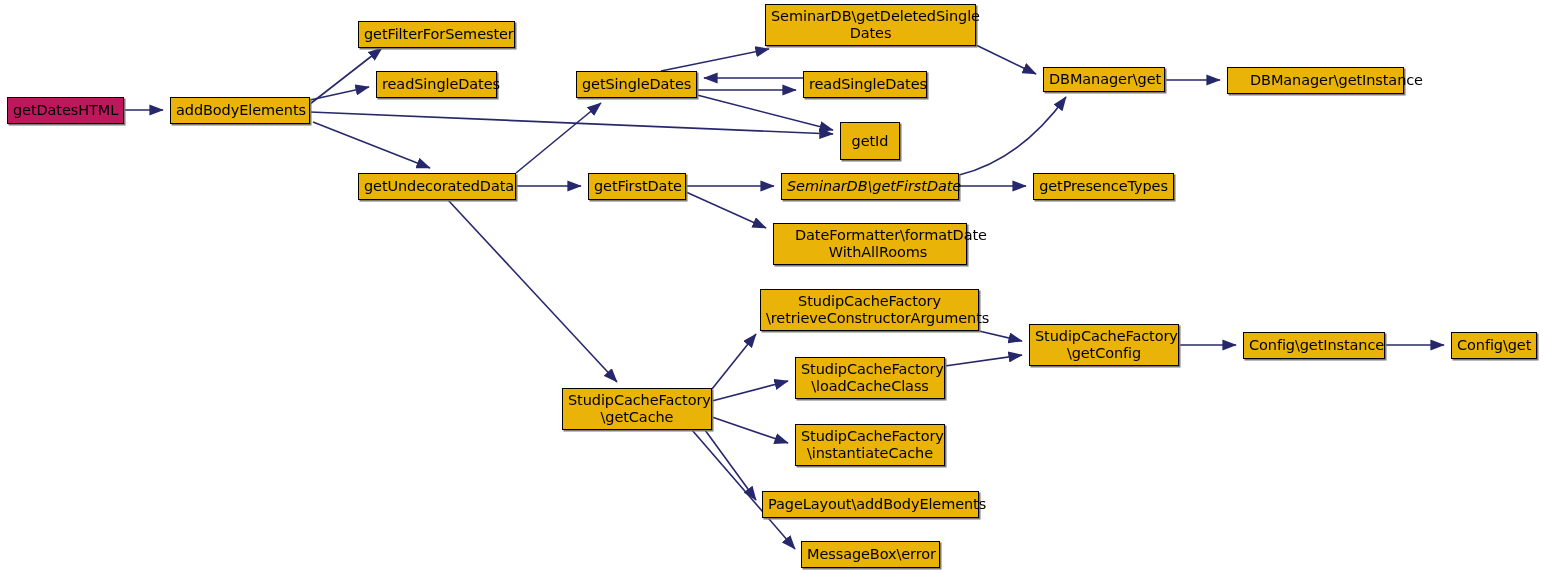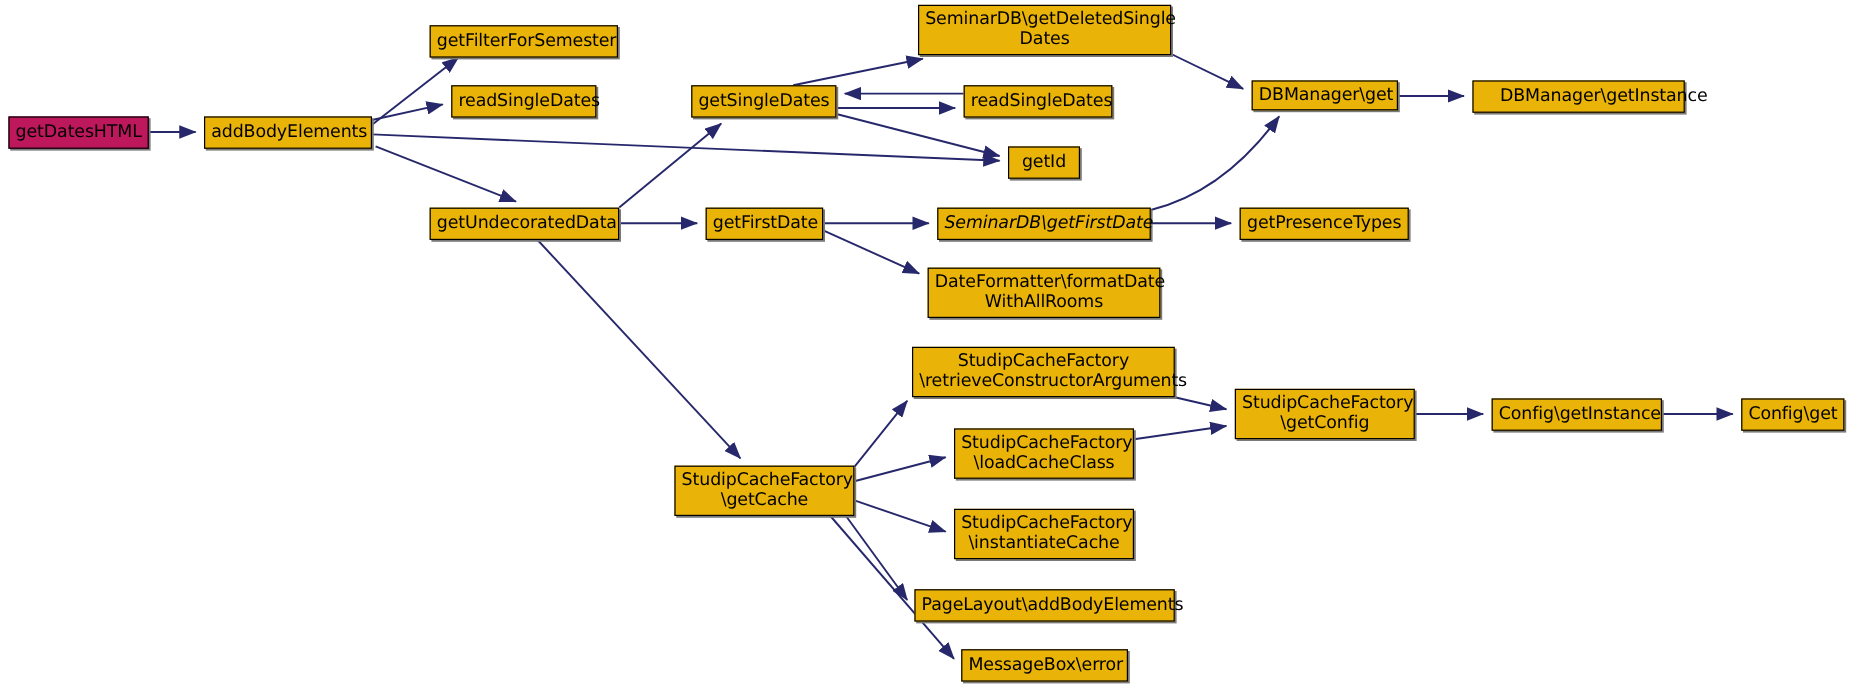--- a/index.html
+++ b/index.html
@@ -95,27 +95,27 @@
   <div id="nodes-group">
       <div class="node highlight" style="left: 7px; top: 97px; width: 117px; height: 27px;"><span class="node-label">getDatesHTML</span></div>
       <div class="node" style="left: 170px; top: 97px; width: 140px; height: 27px;"><span class="node-label">addBodyElements</span></div>
       <div class="node" style="left: 358px; top: 21px; width: 157px; height: 27px;"><span class="node-label">getFilterForSemester</span></div>
       <div class="node" style="left: 376px; top: 71px; width: 121px; height: 27px;"><span class="node-label">readSingleDates</span></div>
       <div class="node" style="left: 358px; top: 173px; width: 158px; height: 27px;"><span class="node-label">getUndecoratedData</span></div>
       <div class="node" style="left: 576px; top: 71px; width: 121px; height: 27px;"><span class="node-label">getSingleDates</span></div>
       <div class="node" style="left: 803px; top: 71px; width: 124px; height: 27px;"><span class="node-label">readSingleDates</span></div>
       <div class="node" style="left: 765px; top: 4px; width: 211px; height: 42px;"><span class="node-label">SeminarDB\getDeletedSingle
 Dates</span></div>
-      <div class="node" style="left: 840px; top: 122px; width: 60px; height: 27px;"><span class="node-label">getId</span></div>
+      <div class="node" style="left: 840px; top: 122px; width: 60px; height: 38px;"><span class="node-label">getId</span></div>
       <div class="node" style="left: 1043px; top: 67px; width: 122px; height: 25px;"><span class="node-label">DBManager\get</span></div>
       <div class="node" style="left: 1227px; top: 67px; width: 177px; height: 27px; padding-left: 17px;"><span class="node-label">DBManager\getInstance</span></div>
       <div class="node" style="left: 588px; top: 173px; width: 98px; height: 27px;"><span class="node-label">getFirstDate</span></div>
       <div class="node" style="left: 781px; top: 173px; width: 178px; height: 27px; font-style: italic;"><span class="node-label">SeminarDB\getFirstDate</span></div>
       <div class="node" style="left: 1033px; top: 173px; width: 141px; height: 27px; justify-content: flex-end;"><span class="node-label">getPresenceTypes</span></div>
-      <div class="node" style="left: 773px; top: 223px; width: 194px; height: 42px;"><span class="node-label">DateFormatter\formatDate
+      <div class="node" style="left: 773px; top: 223px; width: 194px; height: 42px; padding-left: 16px;"><span class="node-label">DateFormatter\formatDate
 WithAllRooms</span></div>
       <div class="node" style="left: 760px; top: 289px; width: 219px; height: 42px;"><span class="node-label">StudipCacheFactory
 \retrieveConstructorArguments</span></div>
       <div class="node" style="left: 795px; top: 357px; width: 150px; height: 42px;"><span class="node-label">StudipCacheFactory
 \loadCacheClass</span></div>
       <div class="node" style="left: 562px; top: 388px; width: 150px; height: 42px;"><span class="node-label">StudipCacheFactory
 \getCache</span></div>
       <div class="node" style="left: 795px; top: 424px; width: 150px; height: 42px;"><span class="node-label">StudipCacheFactory
 \instantiateCache</span></div>
       <div class="node" style="left: 762px; top: 491px; width: 217px; height: 27px; align-items: center;"><span class="node-label">PageLayout\addBodyElements</span></div>

